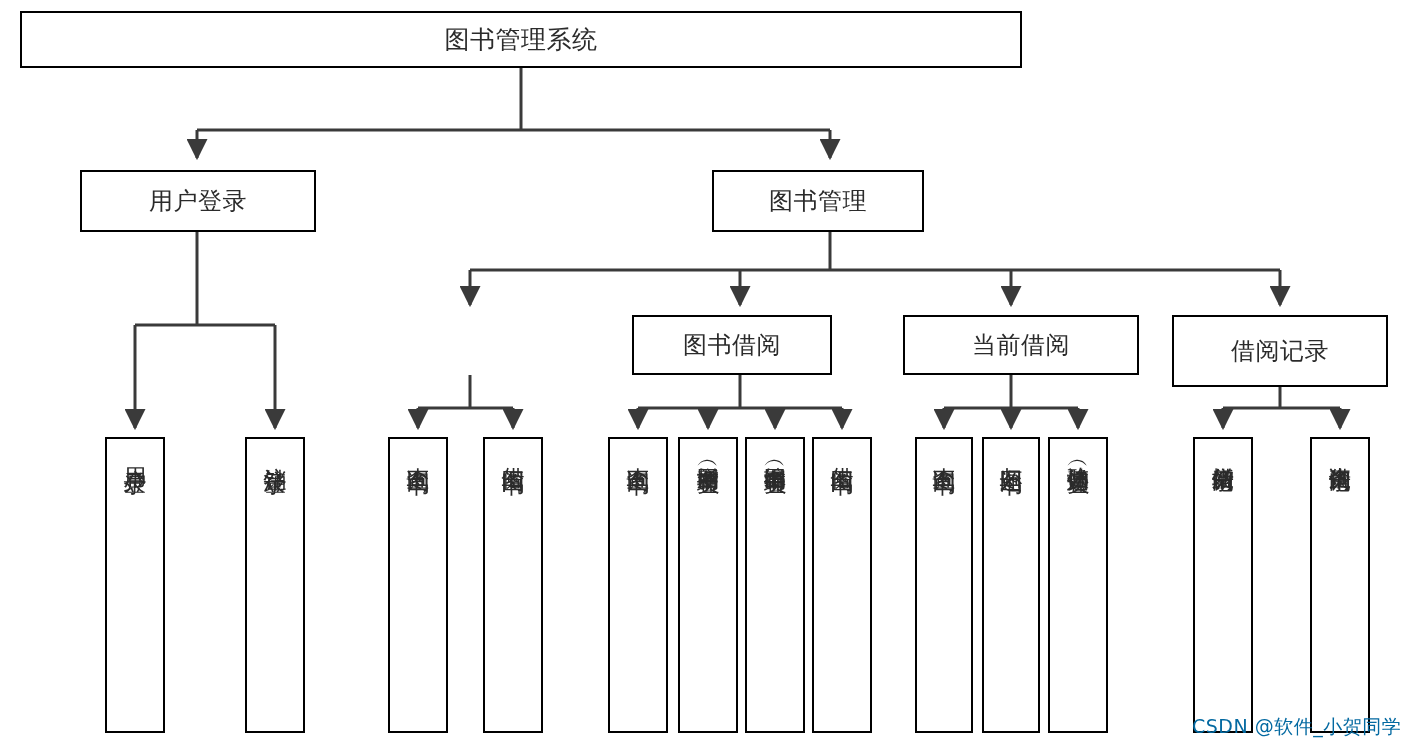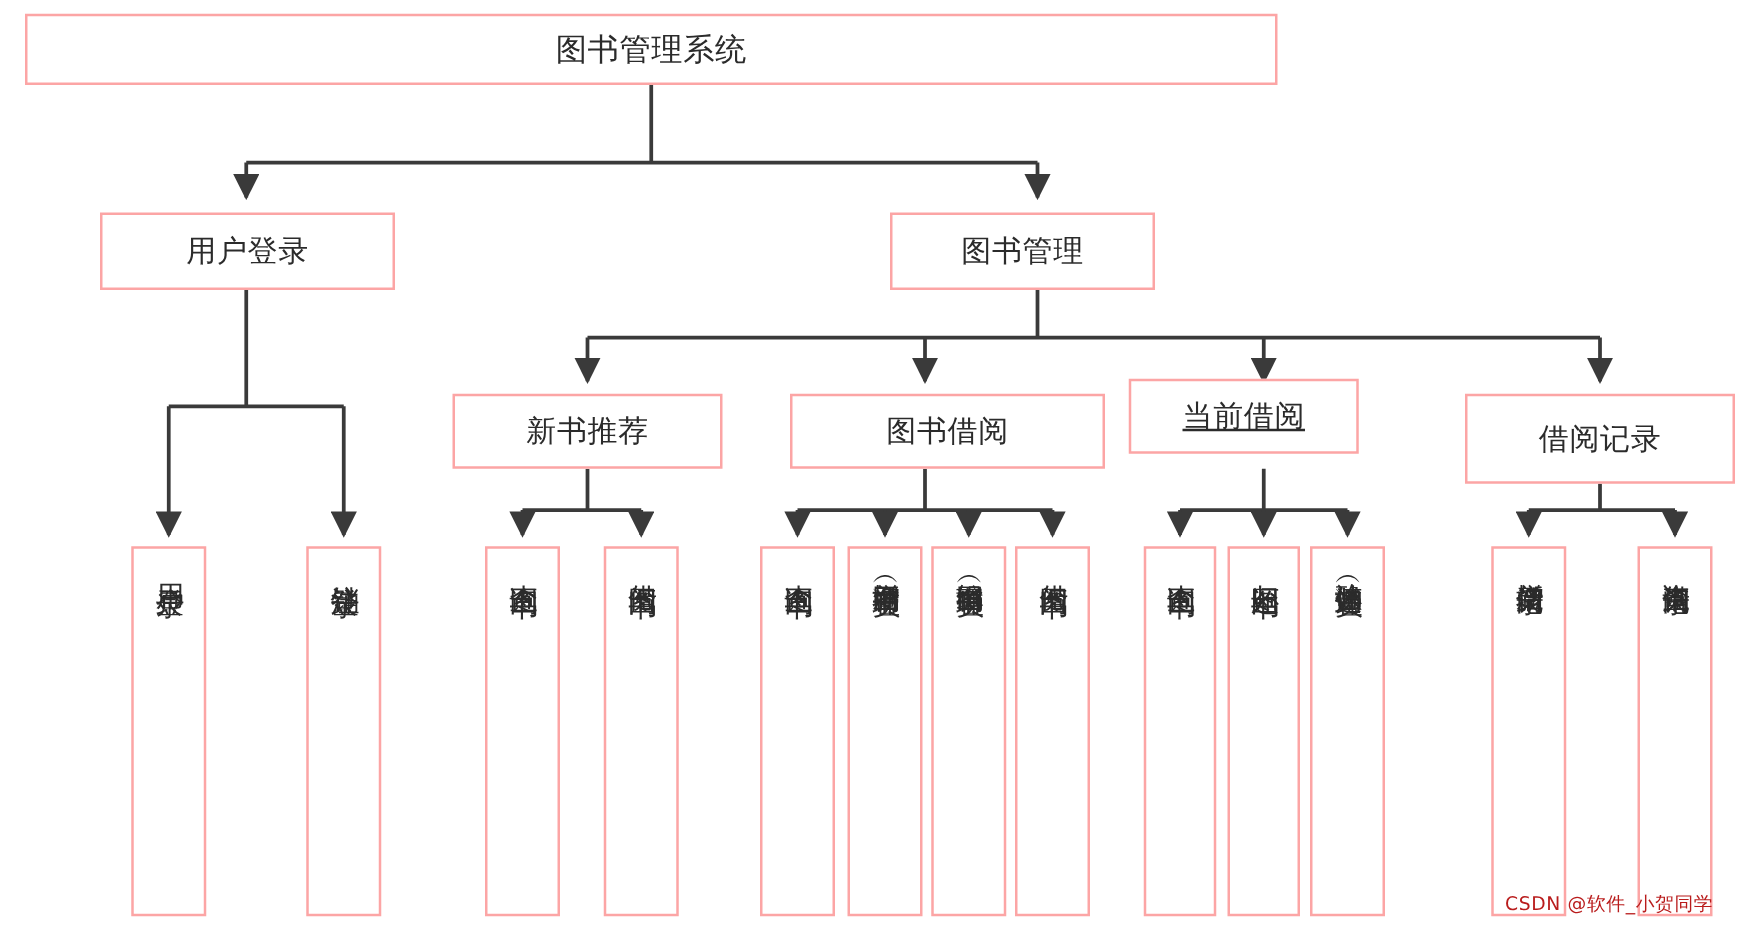--- a/index.html
+++ b/index.html
@@ -22,21 +22,21 @@
     position: absolute;
     left: 0;
     top: 0;
     width: 1405px;
     height: 747px;
   }
   .node {
     position: absolute;
     box-sizing: border-box;
     background: #ffffff;
-    border: 2px solid #fca5a5;
+    border: 2px solid #000000;
     display: flex;
     align-items: center;
     justify-content: center;
     color: #2b2b2b;
     z-index: 2;
   }
   .node .label {
     display: block;
     text-align: center;
     line-height: 1.12;
@@ -63,26 +63,25 @@
     line-height: 1.0;
     letter-spacing: 2px;
     white-space: nowrap;
   }
   .node.vert.tall .label {
     font-size: 22px;
     letter-spacing: 1px;
   }
   .watermark {
     position: absolute;
-    font-size: 15px;
-    color: #b91c1c;
+    font-size: 19px;
+    color: #0369a1;
     white-space: nowrap;
     z-index: 3;
     letter-spacing: 0.5px;
-    margin-left: 12px;
   }
 </style>
 </head>
 <body>
 
 <div id="canvas">
 
   <svg id="edges" viewBox="0 0 1405 747" xmlns="http://www.w3.org/2000/svg">
     <defs>
       <marker id="arrow" viewBox="0 0 10 10" refX="9" refY="5" markerWidth="7" markerHeight="7" orient="auto-start-reverse">
@@ -137,27 +136,24 @@
     <span class="label">图书管理系统</span>
   </div>
 
   <div class="node horiz" style="left:80px; top:170px; width:236px; height:62px;">
     <span class="label">用户登录</span>
   </div>
   <div class="node horiz" style="left:712px; top:170px; width:212px; height:62px;">
     <span class="label">图书管理</span>
   </div>
 
-  <div class="node horiz" style="left:362px; top:315px; width:216px; height:60px;">
-    <span class="label">新书推荐</span>
-  </div>
-  <div class="node horiz" style="left:632px; top:315px; width:252px; height:60px;">
+  <div class="node horiz" style="left:632px; top:315px; width:200px; height:60px;">
     <span class="label">图书借阅</span>
   </div>
-  <div class="node horiz" style="left:903px; top:303px; width:184px; height:60px;text-decoration:underline;">
+  <div class="node horiz" style="left:903px; top:315px; width:236px; height:60px;">
     <span class="label">当前借阅</span>
   </div>
   <div class="node horiz" style="left:1172px; top:315px; width:216px; height:72px;">
     <span class="label">借阅记录</span>
   </div>
 
   <div class="node vert" style="left:105px; top:437px; width:60px; height:296px;">
     <span class="label">用户登录</span>
   </div>
   <div class="node vert" style="left:245px; top:437px; width:60px; height:296px;">

